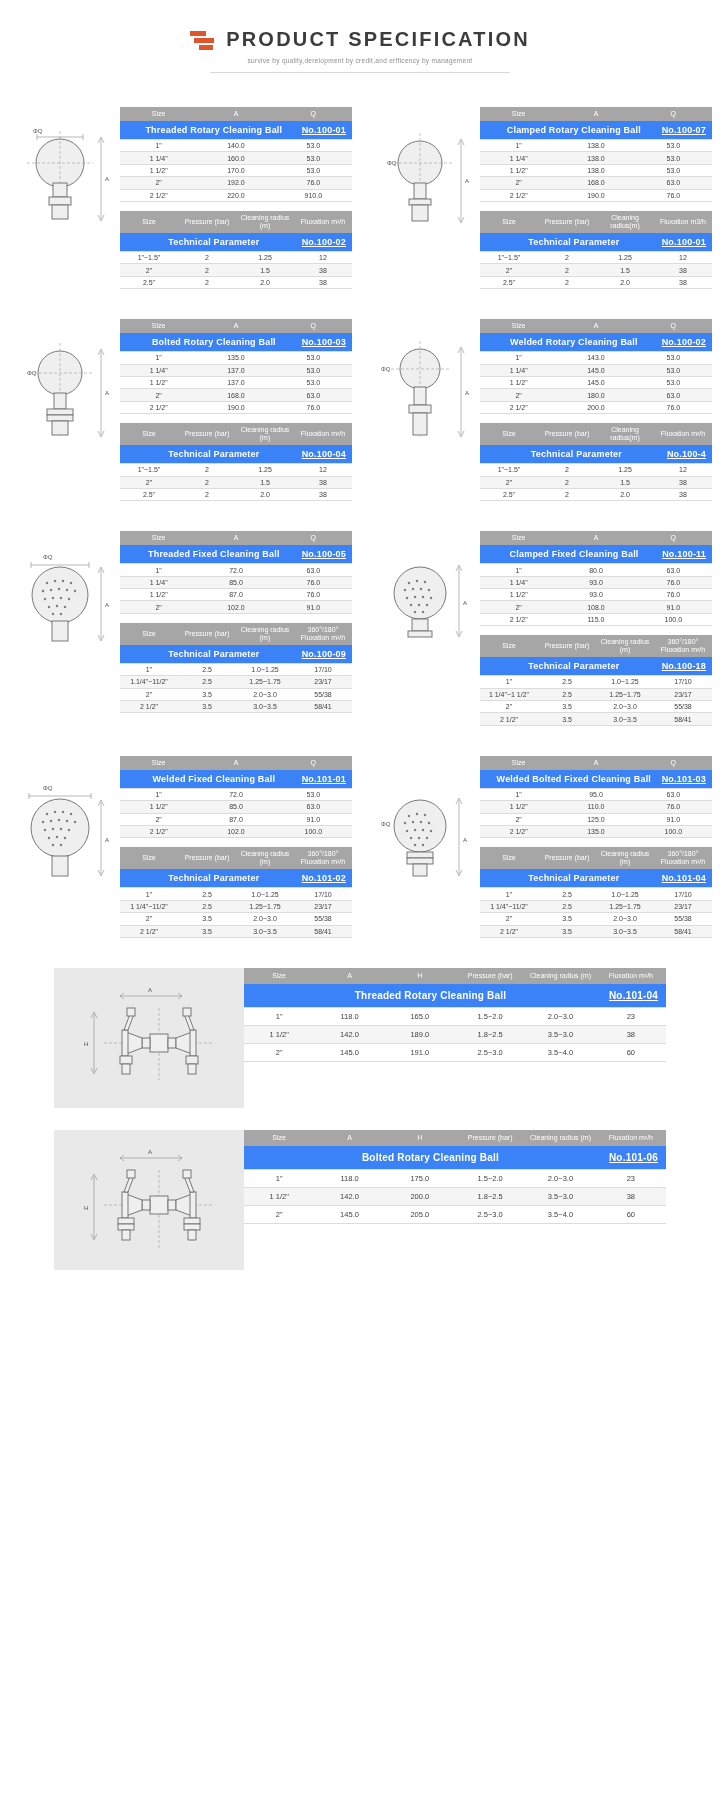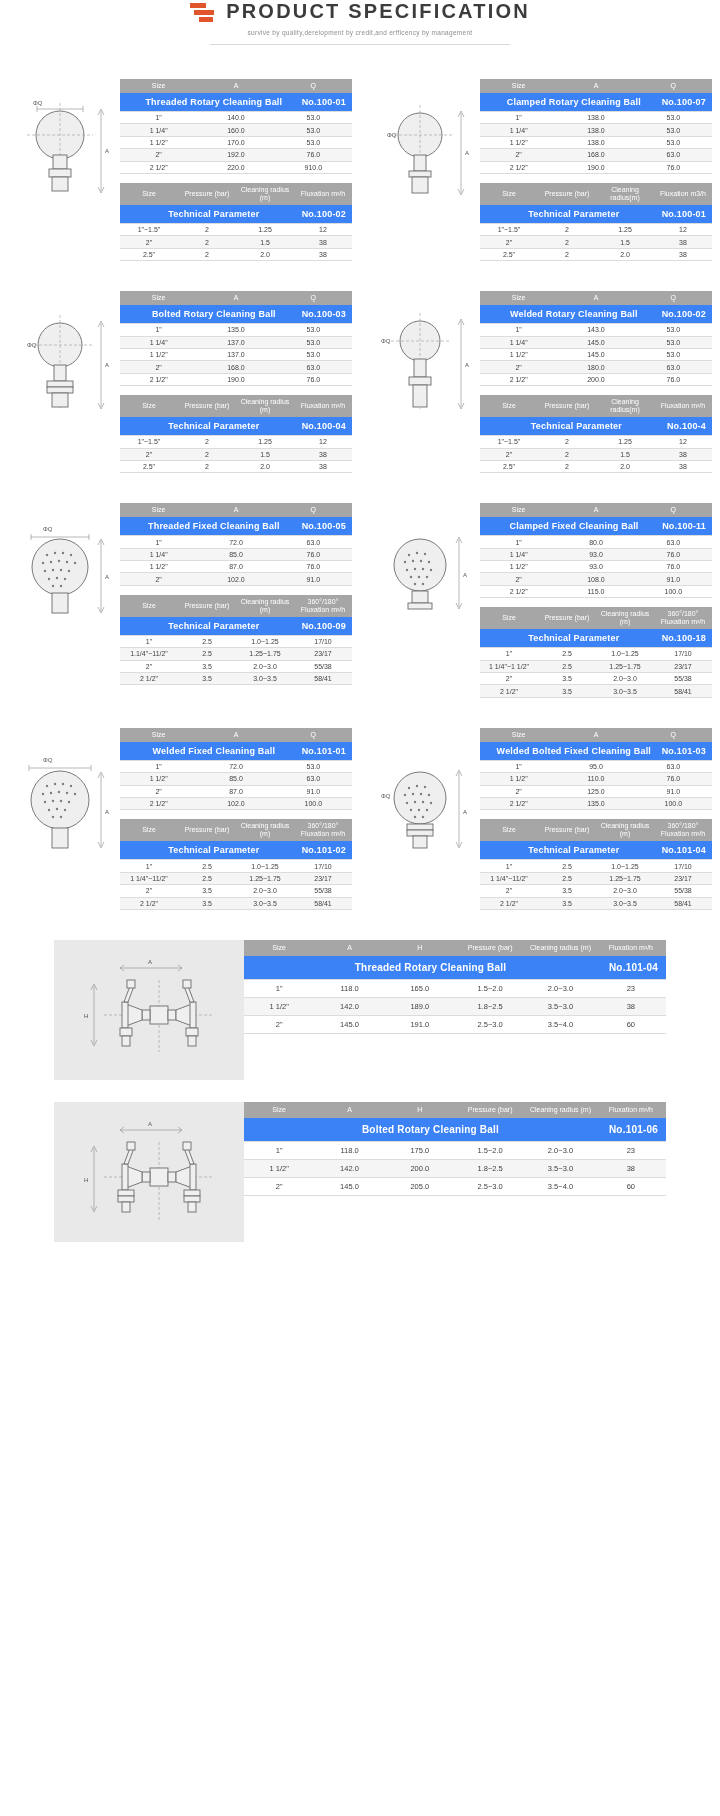--- a/index.html
+++ b/index.html
@@ -11,20 +11,21 @@
   .page {
     width: 720px;
     height: 1816px;
     position: relative;
     background: #ffffff;
     overflow: hidden;
   }
 
   
   .header {
+    padding-top: 28px;
     text-align: center;
   }
   .header-inner {
     display: inline-block;
     position: relative;
   }
   .header-title-row {
     display: flex;
     align-items: center;
     justify-content: center;
@@ -101,20 +102,21 @@
     background: #3b82f6;
     color: #ffffff;
     font-size: 9px;
     font-weight: bold;
     letter-spacing: .2px;
     padding: 4px 6px;
   }
   .tbl-title .no {
     float: right;
     font-weight: bold;
+    text-decoration: underline;
   }
   thead td, thead th {
     background: #a6a6a6;
     color: #ffffff;
     font-size: 7px;
     font-weight: normal;
     text-align: center;
     padding: 3px 1px;
     line-height: 1.15;
     border: none;

